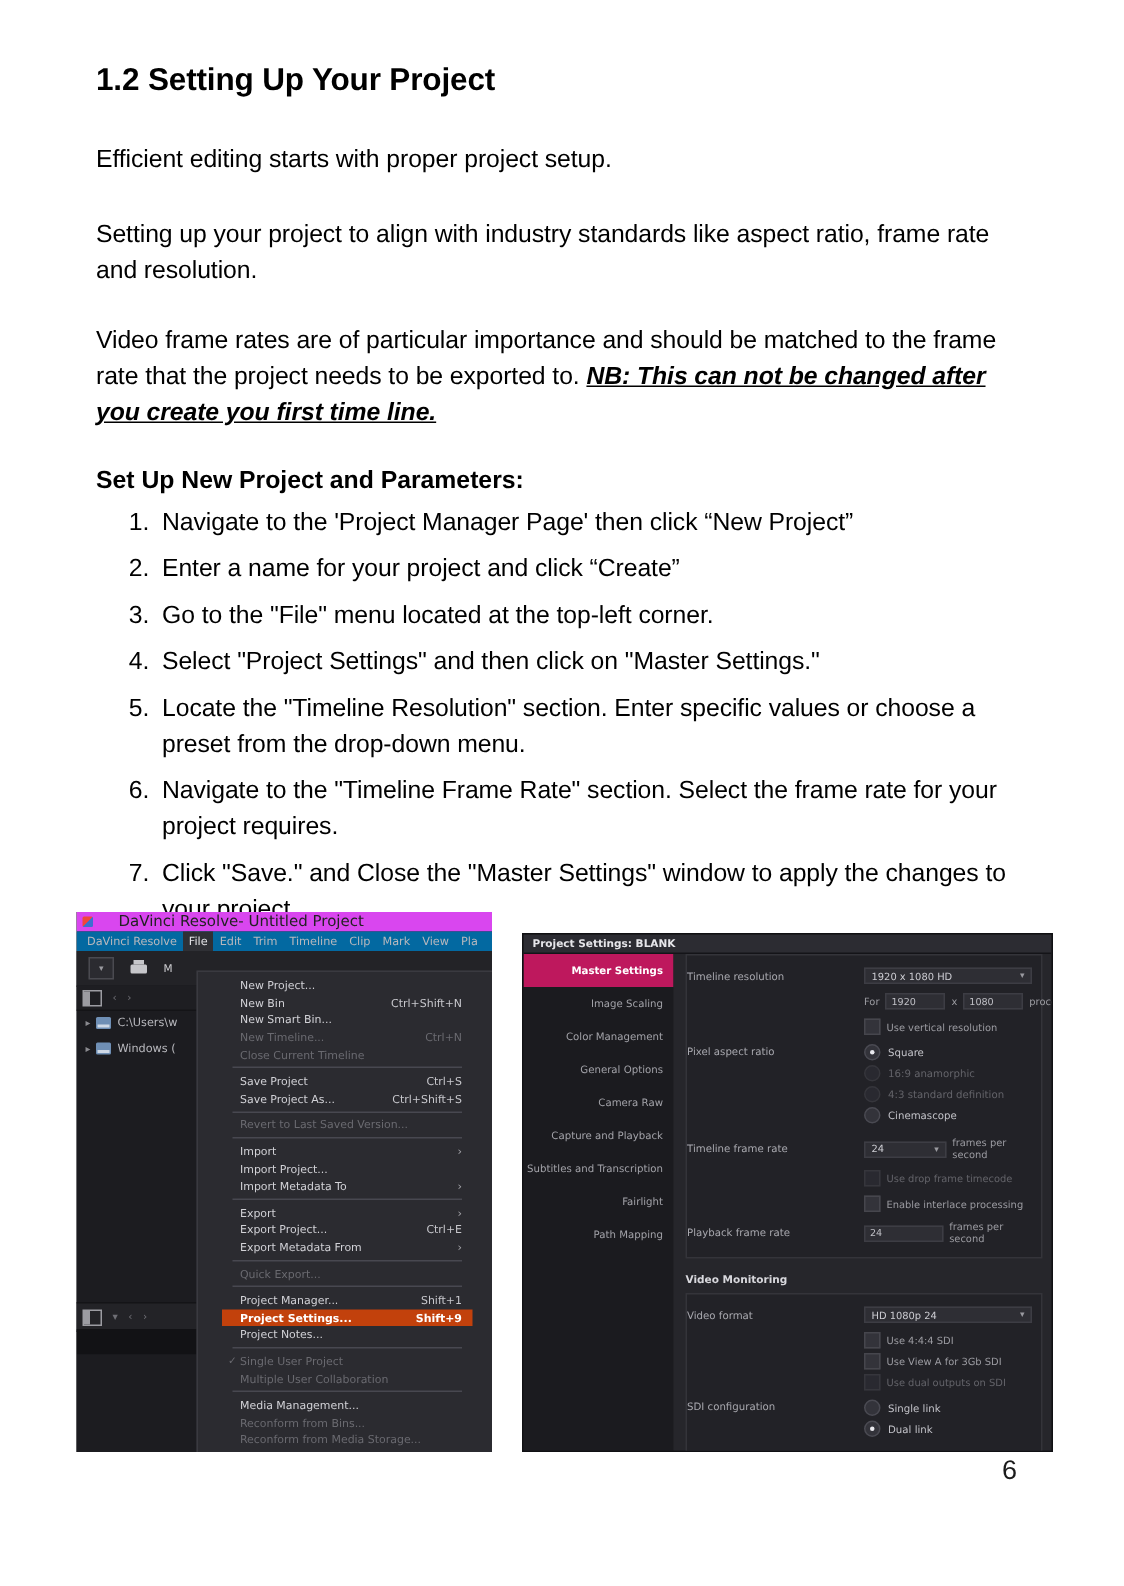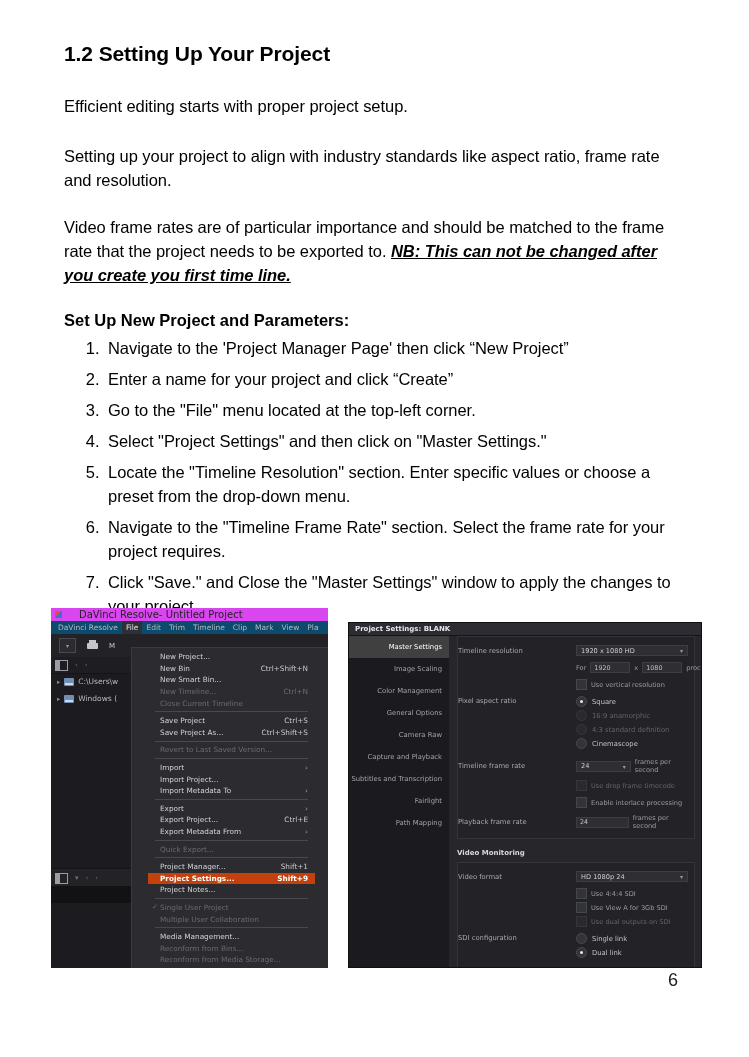--- a/index.html
+++ b/index.html
@@ -42,21 +42,21 @@
     position:absolute;left:51px;top:608px;width:277px;height:360px;
     background:#1c1c20;overflow:hidden;
     font-family:"DejaVu Sans", sans-serif;
   }
   .dv-titlebar{
     height:13px;background:#d946ef;color:#222;font-size:10px;
     display:flex;align-items:center;padding-left:4px;gap:17px;
   }
   .dv-logo{width:7px;height:7px;background:linear-gradient(135deg,#f0463c 0%,#f0463c 50%,#3d6fd0 50%,#3d6fd0 100%);border-radius:1px;flex:0 0 auto;}
   .dv-menubar{
-    height:13px;background:#0c4a6e;display:flex;align-items:center;
+    height:13px;background:#0369a1;display:flex;align-items:center;
     font-size:7.5px;color:#b8b8bd;padding-left:3px;gap:0;
   }
   .dv-menubar .mi{padding:0 4px;line-height:13px;white-space:nowrap;}
   .dv-menubar .mi.active{background:#2f3035;color:#e2e2e6;}
   .dv-body{position:relative;height:334px;background:#1c1c20;}
 
   .dv-toolrow{
     position:absolute;left:0;top:0;width:277px;height:23px;background:#232327;
     display:flex;align-items:center;gap:10px;padding-left:8px;
     border-bottom:1px solid #18181b;
@@ -128,21 +128,21 @@
   .ps-title{
     height:12px;background:#2c2c32;color:#e6e6ea;font-size:7px;font-weight:bold;
     display:flex;align-items:center;padding-left:6px;border-bottom:1px solid #141418;
   }
   .ps-main{display:flex;height:333px;}
   .ps-nav{width:100px;background:#1b1b1f;padding-top:0;flex:0 0 auto;}
   .ps-nav .nav{
     height:22px;display:flex;align-items:center;justify-content:flex-end;
     padding-right:7px;font-size:6.8px;color:#a2a2a8;white-space:nowrap;
   }
-  .ps-nav .nav.active{background:#404040;color:#ffffff;font-weight:normal;}
+  .ps-nav .nav.active{background:#be185d;color:#ffffff;font-weight:bold;}
   .ps-content{flex:1;background:#26262b;position:relative;padding:0;overflow:hidden;}
 
   .sec-head{font-size:7px;color:#d8d8dd;padding:6px 0 5px 8px;font-weight:bold;}
   .sec-box{
     margin:0 6px 0 8px;border:1px solid #34343a;background:#222227;
     padding:8px 6px 8px 0;
   }
   .frow{display:flex;align-items:center;margin-bottom:6px;}
   .frow .flabel{
     width:112px;text-align:left;padding-right:6px;font-size:6.8px;color:#a8a8ae;

